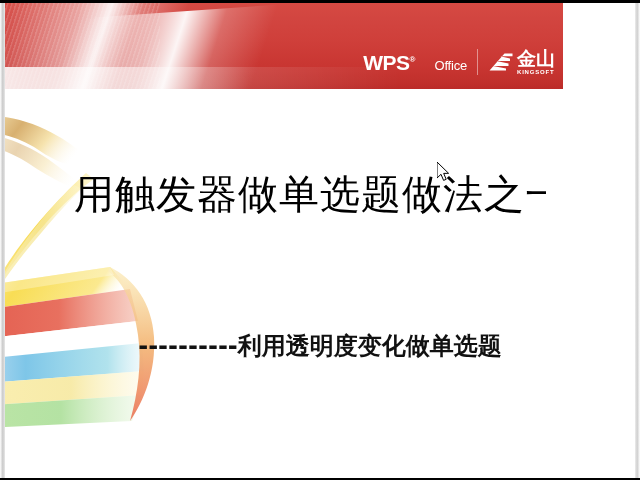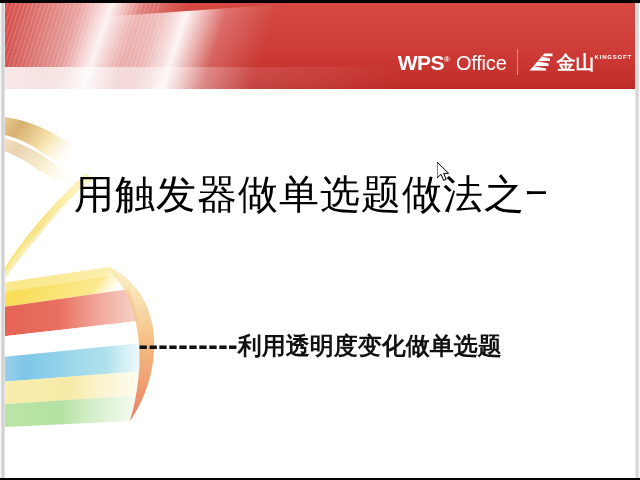--- a/index.html
+++ b/index.html
@@ -61,21 +61,21 @@
     height: 2px;
     background: #000000;
     z-index: 41;
   }
 
   
   #header-band {
     position: absolute;
     left: 0;
     top: 3px;
-    width: 640px;
+    width: 563px;
     height: 86px;
     background: linear-gradient(to bottom,
        #d64a43 0%,
        #d24540 18%,
        #cf3f3a 45%,
        #c93632 72%,
        #c1302c 92%,
        #bb2b28 100%);
     overflow: hidden;
     z-index: 10;
@@ -158,45 +158,45 @@
   }
   .wps-reg {
     font-size: 8px;
     vertical-align: super;
     position: relative;
     top: -8px;
     left: 0px;
     font-weight: bold;
   }
   .wps-light {
-    font-size: 20px;
+    font-size: 13px;
     font-weight: normal;
     letter-spacing: -0.2px;
-    margin-left: 6px;
+    margin-left: 19px;
   }
   #brand-divider {
     width: 1px;
     height: 26px;
     background: rgba(255,255,255,0.45);
   }
   #kingsoft-logo {
     display: flex;
     align-items: center;
     gap: 3px;
     color: #ffffff;
     line-height: 1;
   }
   #kingsoft-mark {
     width: 26px;
     height: 24px;
     flex: 0 0 auto;
   }
   #kingsoft-cn-wrap {
     display: flex;
-    flex-direction: row;
+    flex-direction: column;
     align-items: flex-start;
   }
   #kingsoft-cn {
     font-size: 19px;
     font-weight: bold;
     letter-spacing: 0px;
     white-space: nowrap;
   }
   #kingsoft-en {
     font-size: 6px;

